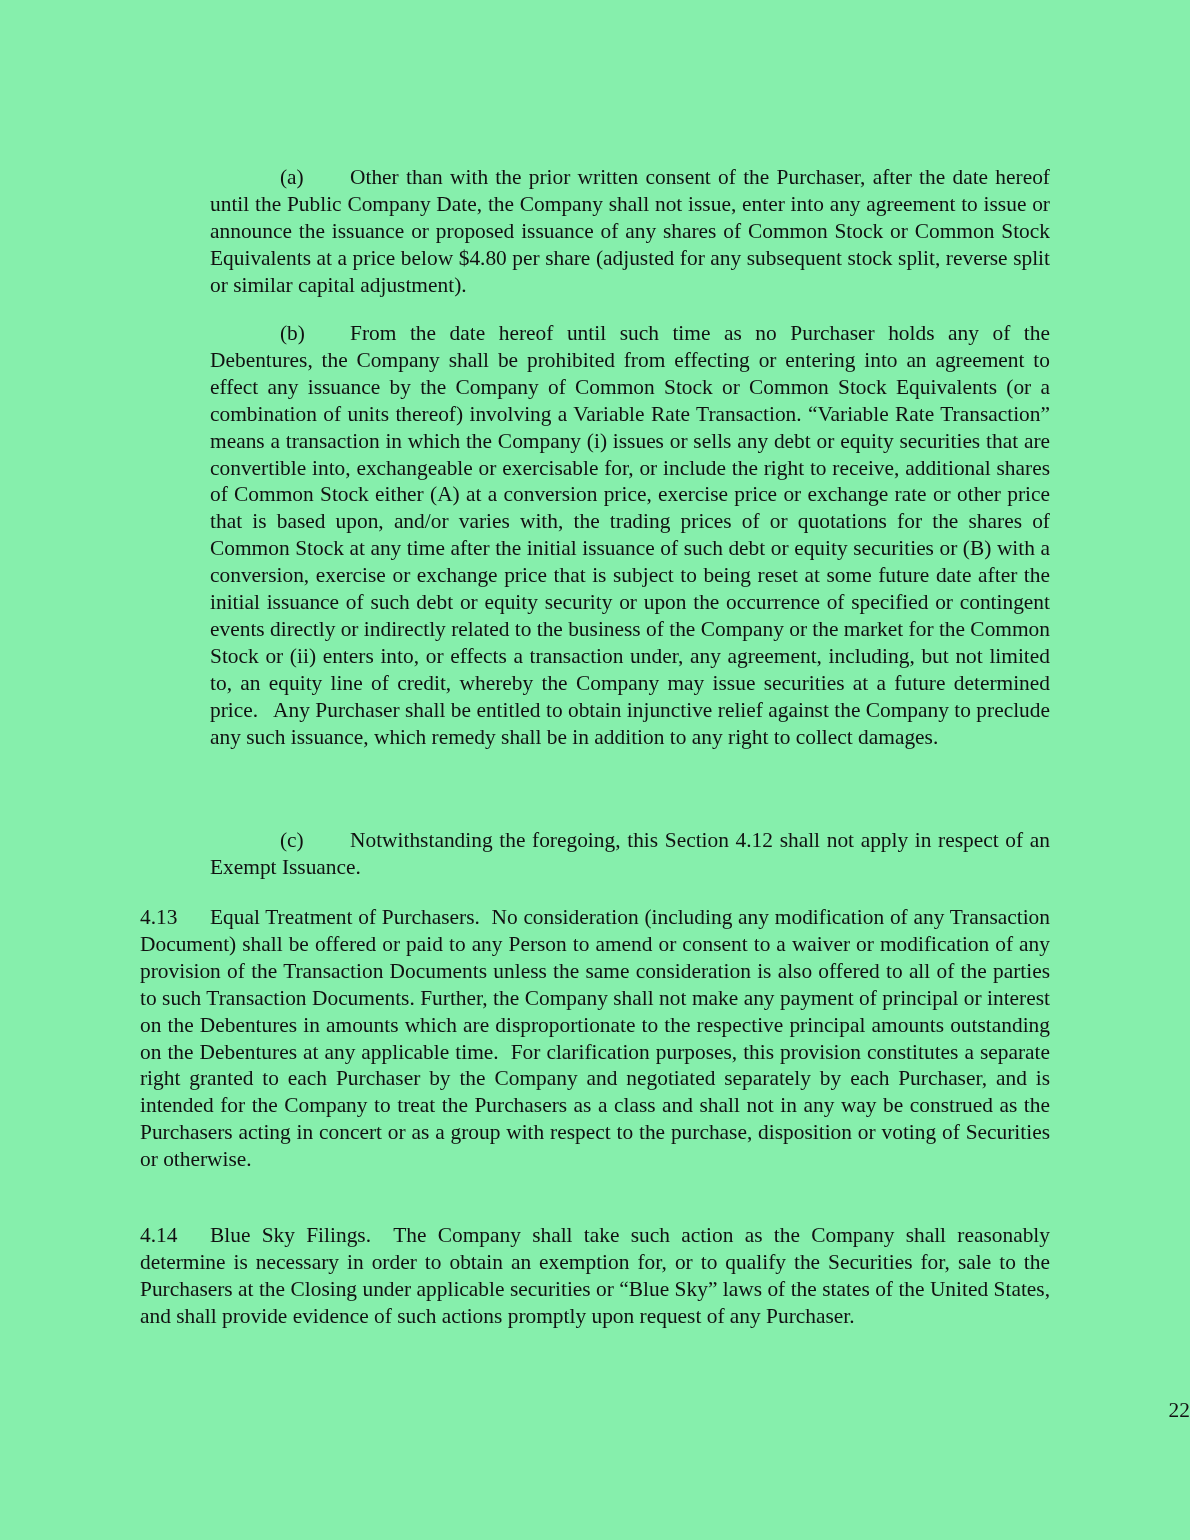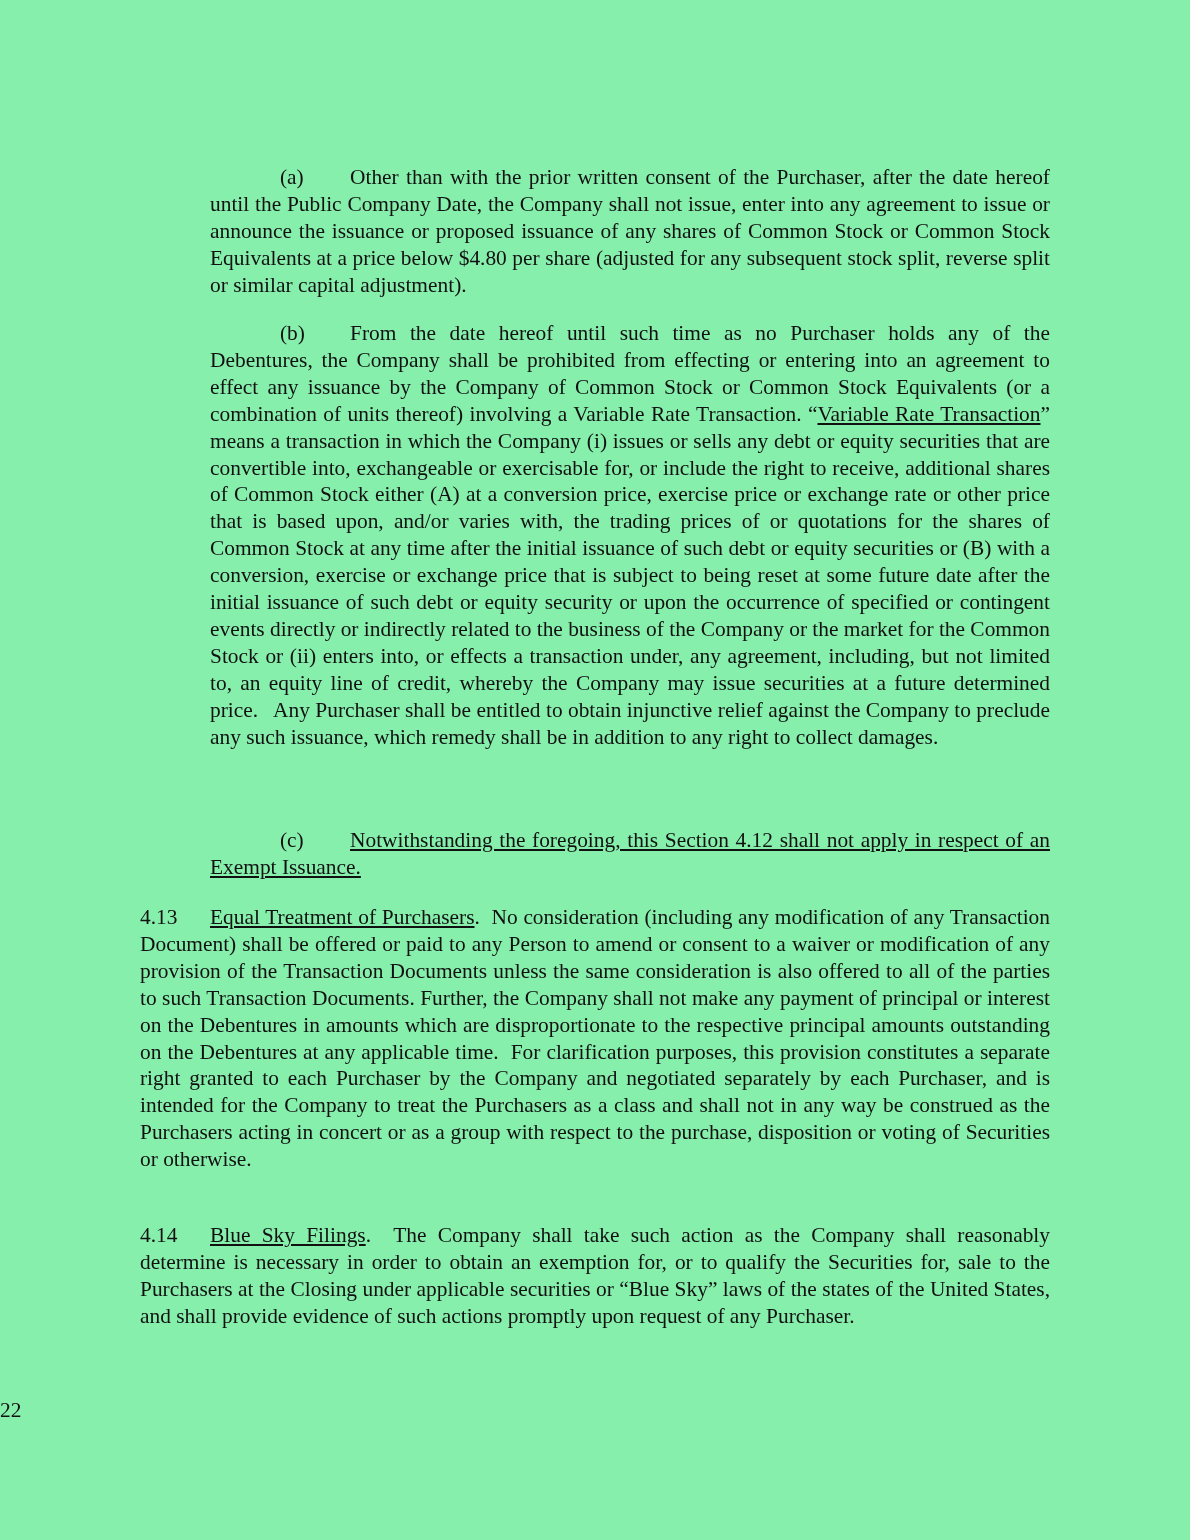--- a/index.html
+++ b/index.html
@@ -12,35 +12,35 @@
   }
   .para {
     position: absolute; text-align: justify; margin: 0;
     text-align-last: left;
   }
   .sub { left: 210px; width: 840px; }
   .sec { left: 140px; width: 910px; }
   .lbl { display: inline-block; }
   .sub .lbl { margin-left: 70px; width: 70px; }
   .sec .lbl { width: 70px; }
-  .u { text-decoration: underline; text-underline-offset: 2px; }
+  .u { text-underline-offset: 2px; }
   .pnum {
     position: absolute; left: 0; width: 1190px; top: 1397px;
-    text-align: left;
+    text-align: right;
   }
 </style>
 </head>
 <body>
 
 <div class="page">
 
   <p class="para sub" style="top:164px;"><span class="lbl">(a)</span><span>Other than with the prior written consent of the Purchaser, after the date hereof until the Public Company Date, the Company shall not issue, enter into any agreement to issue or announce the issuance or proposed issuance of any shares of Common Stock or Common Stock Equivalents at a price below $4.80 per share (adjusted for any subsequent stock split, reverse split or similar capital adjustment).</span></p>
 
   <p class="para sub" style="top:320px;"><span class="lbl">(b)</span><span>From the date hereof until such time as no Purchaser holds any of the Debentures, the Company shall be prohibited from effecting or entering into an agreement to effect any issuance by the Company of Common Stock or Common Stock Equivalents (or a combination of units thereof) involving a Variable Rate Transaction. “</span><span class="u">Variable Rate Transaction</span><span>” means a transaction in which the Company (i) issues or sells any debt or equity securities that are convertible into, exchangeable or exercisable for, or include the right to receive, additional shares of Common Stock either (A) at a conversion price, exercise price or exchange rate or other price that is based upon, and/or varies with, the trading prices of or quotations for the shares of Common Stock at any time after the initial issuance of such debt or equity securities or (B) with a conversion, exercise or exchange price that is subject to being reset at some future date after the initial issuance of such debt or equity security or upon the occurrence of specified or contingent events directly or indirectly related to the business of the Company or the market for the Common Stock or (ii) enters into, or effects a transaction under, any agreement, including, but not limited to, an equity line of credit, whereby the Company may issue securities at a future determined price.&nbsp;&nbsp; Any Purchaser shall be entitled to obtain injunctive relief against the Company to preclude any such issuance, which remedy shall be in addition to any right to collect damages.</span></p>
 
-  <p class="para sub" style="top:827px;text-decoration:underline;"><span class="lbl">(c)</span><span>Notwithstanding the foregoing, this Section 4.12 shall not apply in respect of an Exempt Issuance.</span></p>
+  <p class="para sub" style="top:827px;"><span class="lbl">(c)</span><span>Notwithstanding the foregoing, this Section 4.12 shall not apply in respect of an Exempt Issuance.</span></p>
 
   <p class="para sec" style="top:904px;"><span class="lbl">4.13</span><span class="u">Equal Treatment of Purchasers</span><span>.&nbsp; No consideration (including any modification of any Transaction Document) shall be offered or paid to any Person to amend or consent to a waiver or modification of any provision of the Transaction Documents unless the same consideration is also offered to all of the parties to such Transaction Documents. Further, the Company shall not make any payment of principal or interest on the Debentures in amounts which are disproportionate to the respective principal amounts outstanding on the Debentures at any applicable time.&nbsp; For clarification purposes, this provision constitutes a separate right granted to each Purchaser by the Company and negotiated separately by each Purchaser, and is intended for the Company to treat the Purchasers as a class and shall not in any way be construed as the Purchasers acting in concert or as a group with respect to the purchase, disposition or voting of Securities or otherwise.</span></p>
 
   <p class="para sec" style="top:1222px;"><span class="lbl">4.14</span><span class="u">Blue Sky Filings</span><span>.&nbsp; The Company shall take such action as the Company shall reasonably determine is necessary in order to obtain an exemption for, or to qualify the Securities for, sale to the Purchasers at the Closing under applicable securities or “Blue Sky” laws of the states of the United States, and shall provide evidence of such actions promptly upon request of any Purchaser.</span></p>
 
   <div class="pnum">22</div>
 </div>
 
 </body></html>

